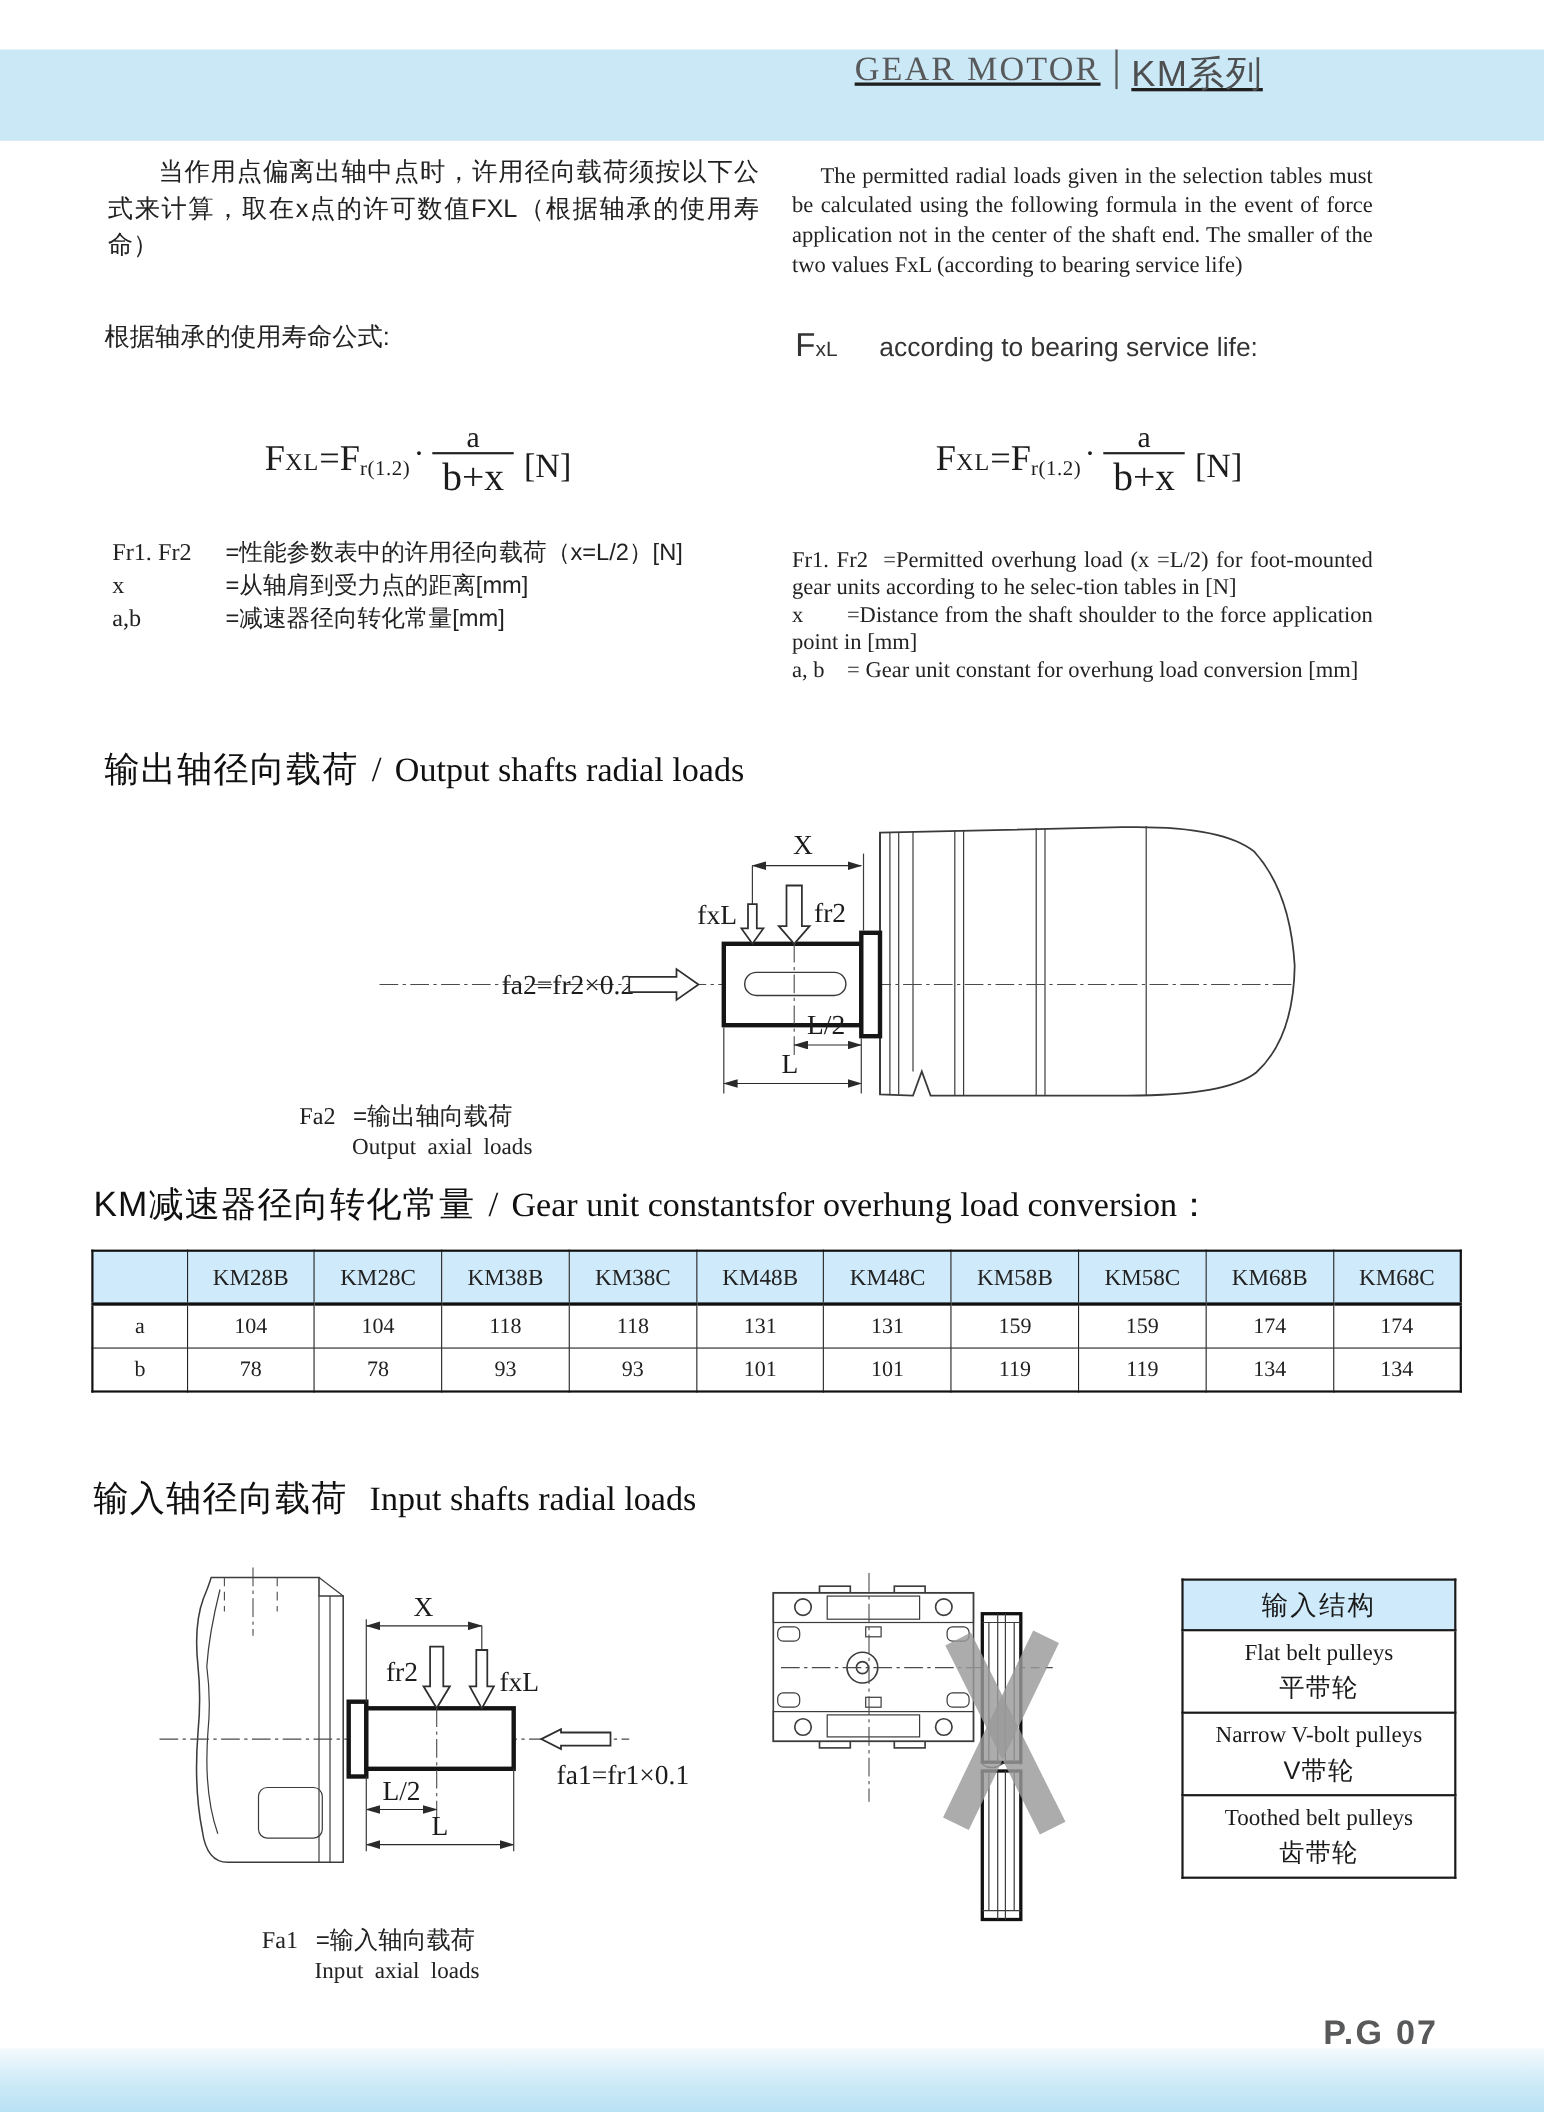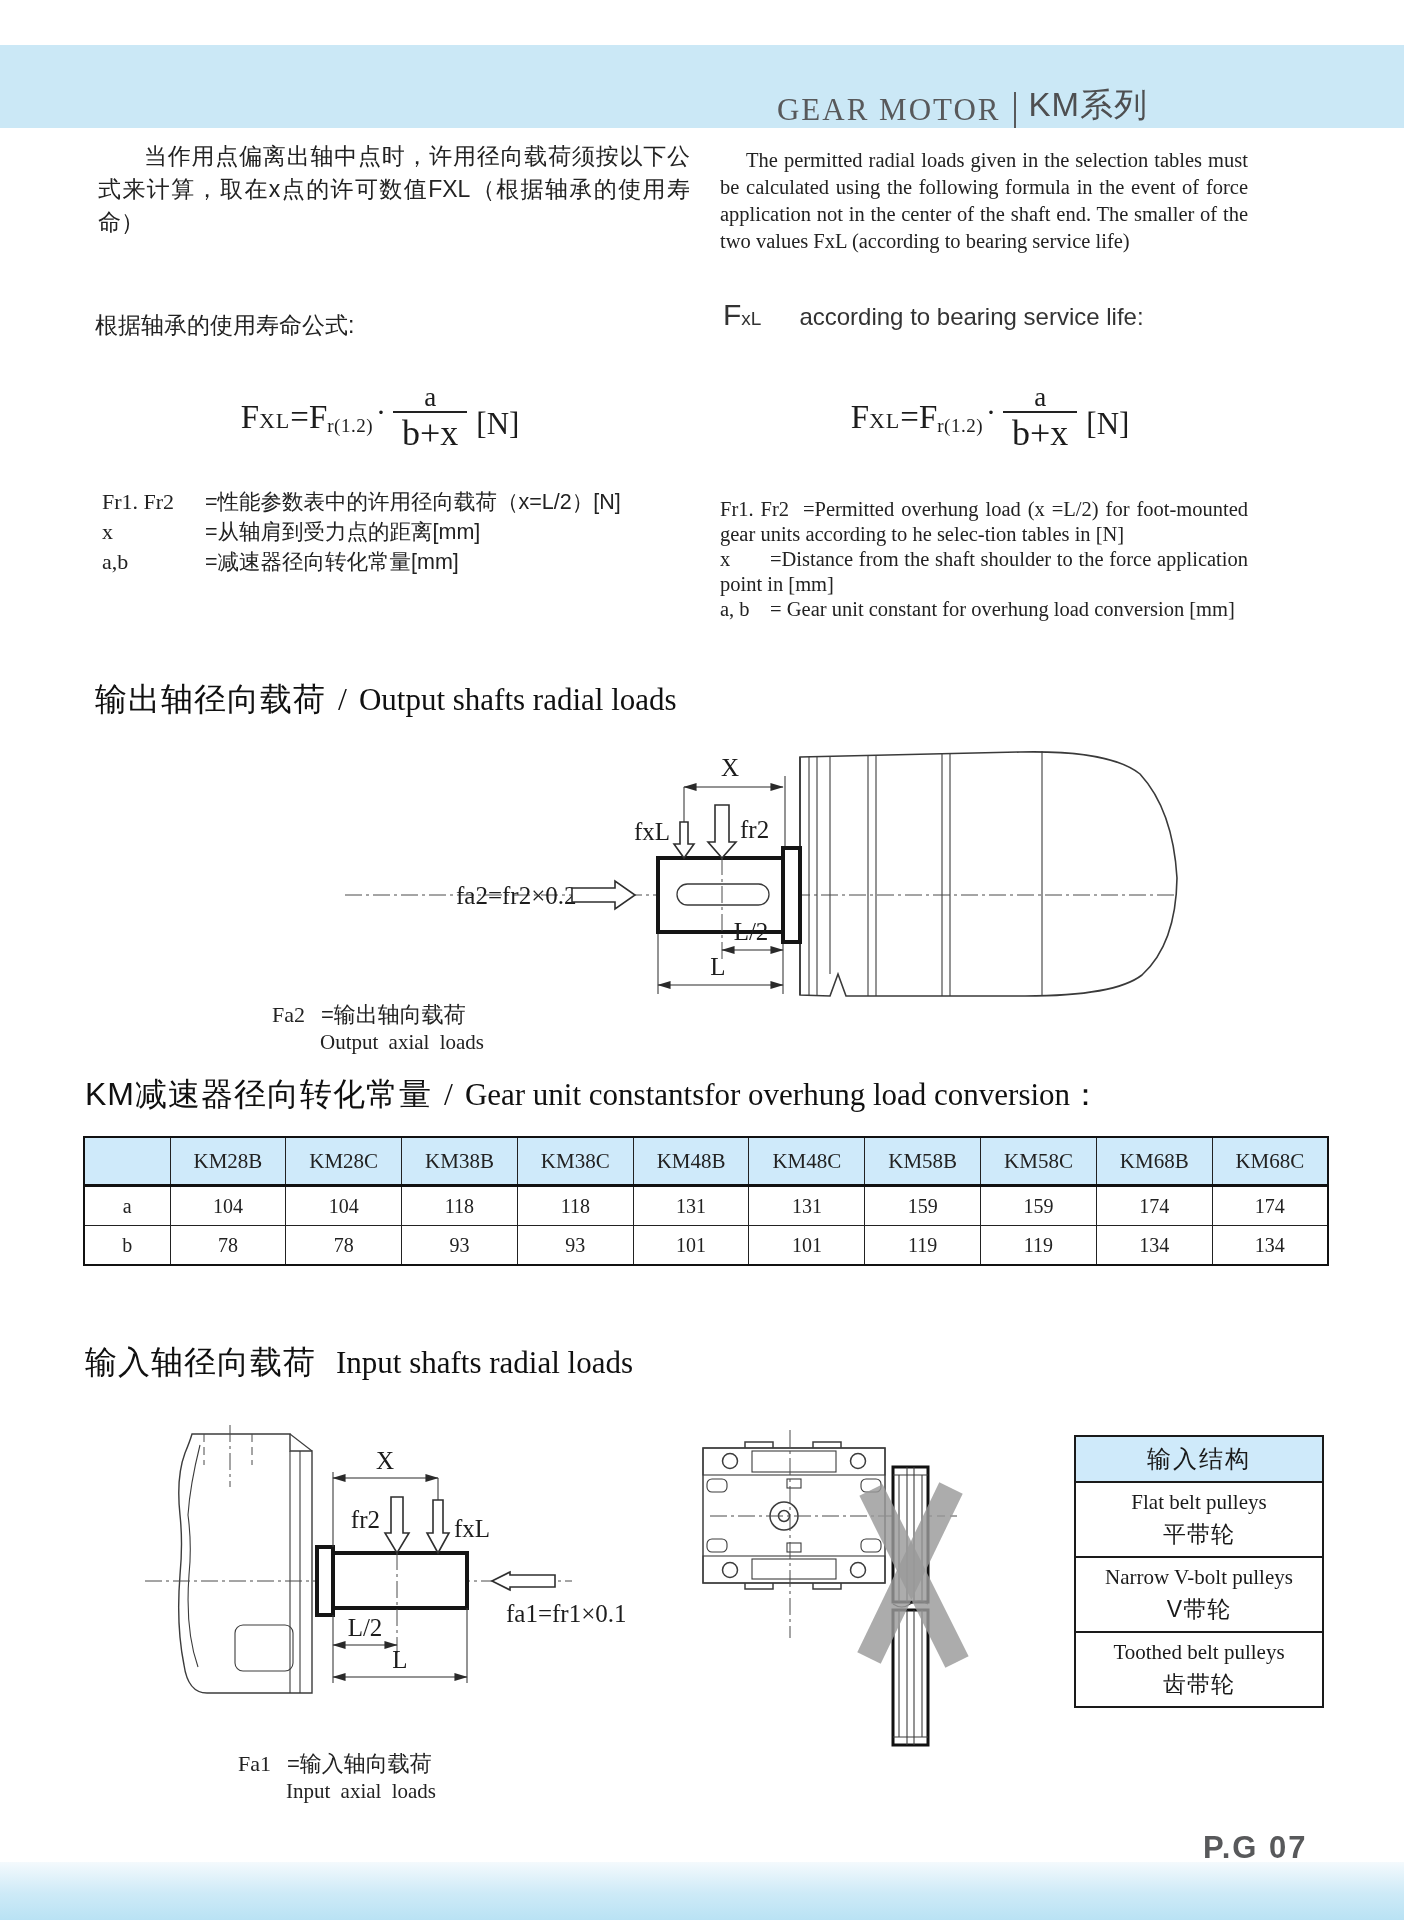--- a/index.html
+++ b/index.html
@@ -1,30 +1,30 @@
 <!DOCTYPE html>
 <html><head>
 <meta charset="utf-8">
 <style>
   html,body{margin:0;padding:0;background:#fff;}
   .page{position:relative;width:1404px;height:1920px;background:#ffffff;overflow:hidden;
         font-family:"Liberation Sans",sans-serif;color:#1f1f1f;}
   .abs{position:absolute;}
   
   .band-top{position:absolute;left:0;top:45px;width:1404px;height:83px;background:#cbe8f6;}
-  .band-title{position:absolute;right:256px;top:0;height:83px;display:flex;align-items:flex-end;}
+  .band-title{position:absolute;right:256px;top:0;height:83px;display:flex;align-items:flex-start;text-decoration:underline;}
   .bt-en{font-family:"Liberation Serif",serif;font-size:31px;color:#58595b;letter-spacing:2px;}
   .bt-sep{display:inline-block;width:2px;height:36px;background:#58595b;margin:0 13px;}
   .bt-cn{font-family:"Liberation Sans",sans-serif;font-size:33px;color:#4e4f51;letter-spacing:1px;}
   
   .intro-cn{left:98px;top:140px;width:592px;font-size:23px;line-height:33px;text-align:justify;
             text-indent:46px;color:#222;}
   .intro-en{left:720px;top:147px;width:528px;font-family:"Liberation Serif",serif;font-size:20.5px;
             line-height:27px;text-align:justify;text-indent:26px;color:#222;}
-  .label-cn{left:95px;top:310px;font-size:23px;color:#222;}
+  .label-cn{left:95px;top:291px;font-size:23px;color:#222;}
   .label-en{left:723px;top:298px;color:#333;display:flex;align-items:baseline;}
   .len-f{font-size:30px;}
   .len-sub{font-size:19px;margin-right:38px;}
   .len-text{font-size:24px;}
   
   .formula{position:absolute;width:280px;text-align:center;font-family:"Liberation Serif",serif;color:#1c1c1c;white-space:nowrap;}
   .fm{font-size:33px;}
   .fm-caps{font-size:22px;letter-spacing:1px;}
   .fm-sub{font-size:19px;vertical-align:-4px;letter-spacing:.5px;}
   .fm-dot{font-size:30px;margin:0 3px;vertical-align:6px;}

